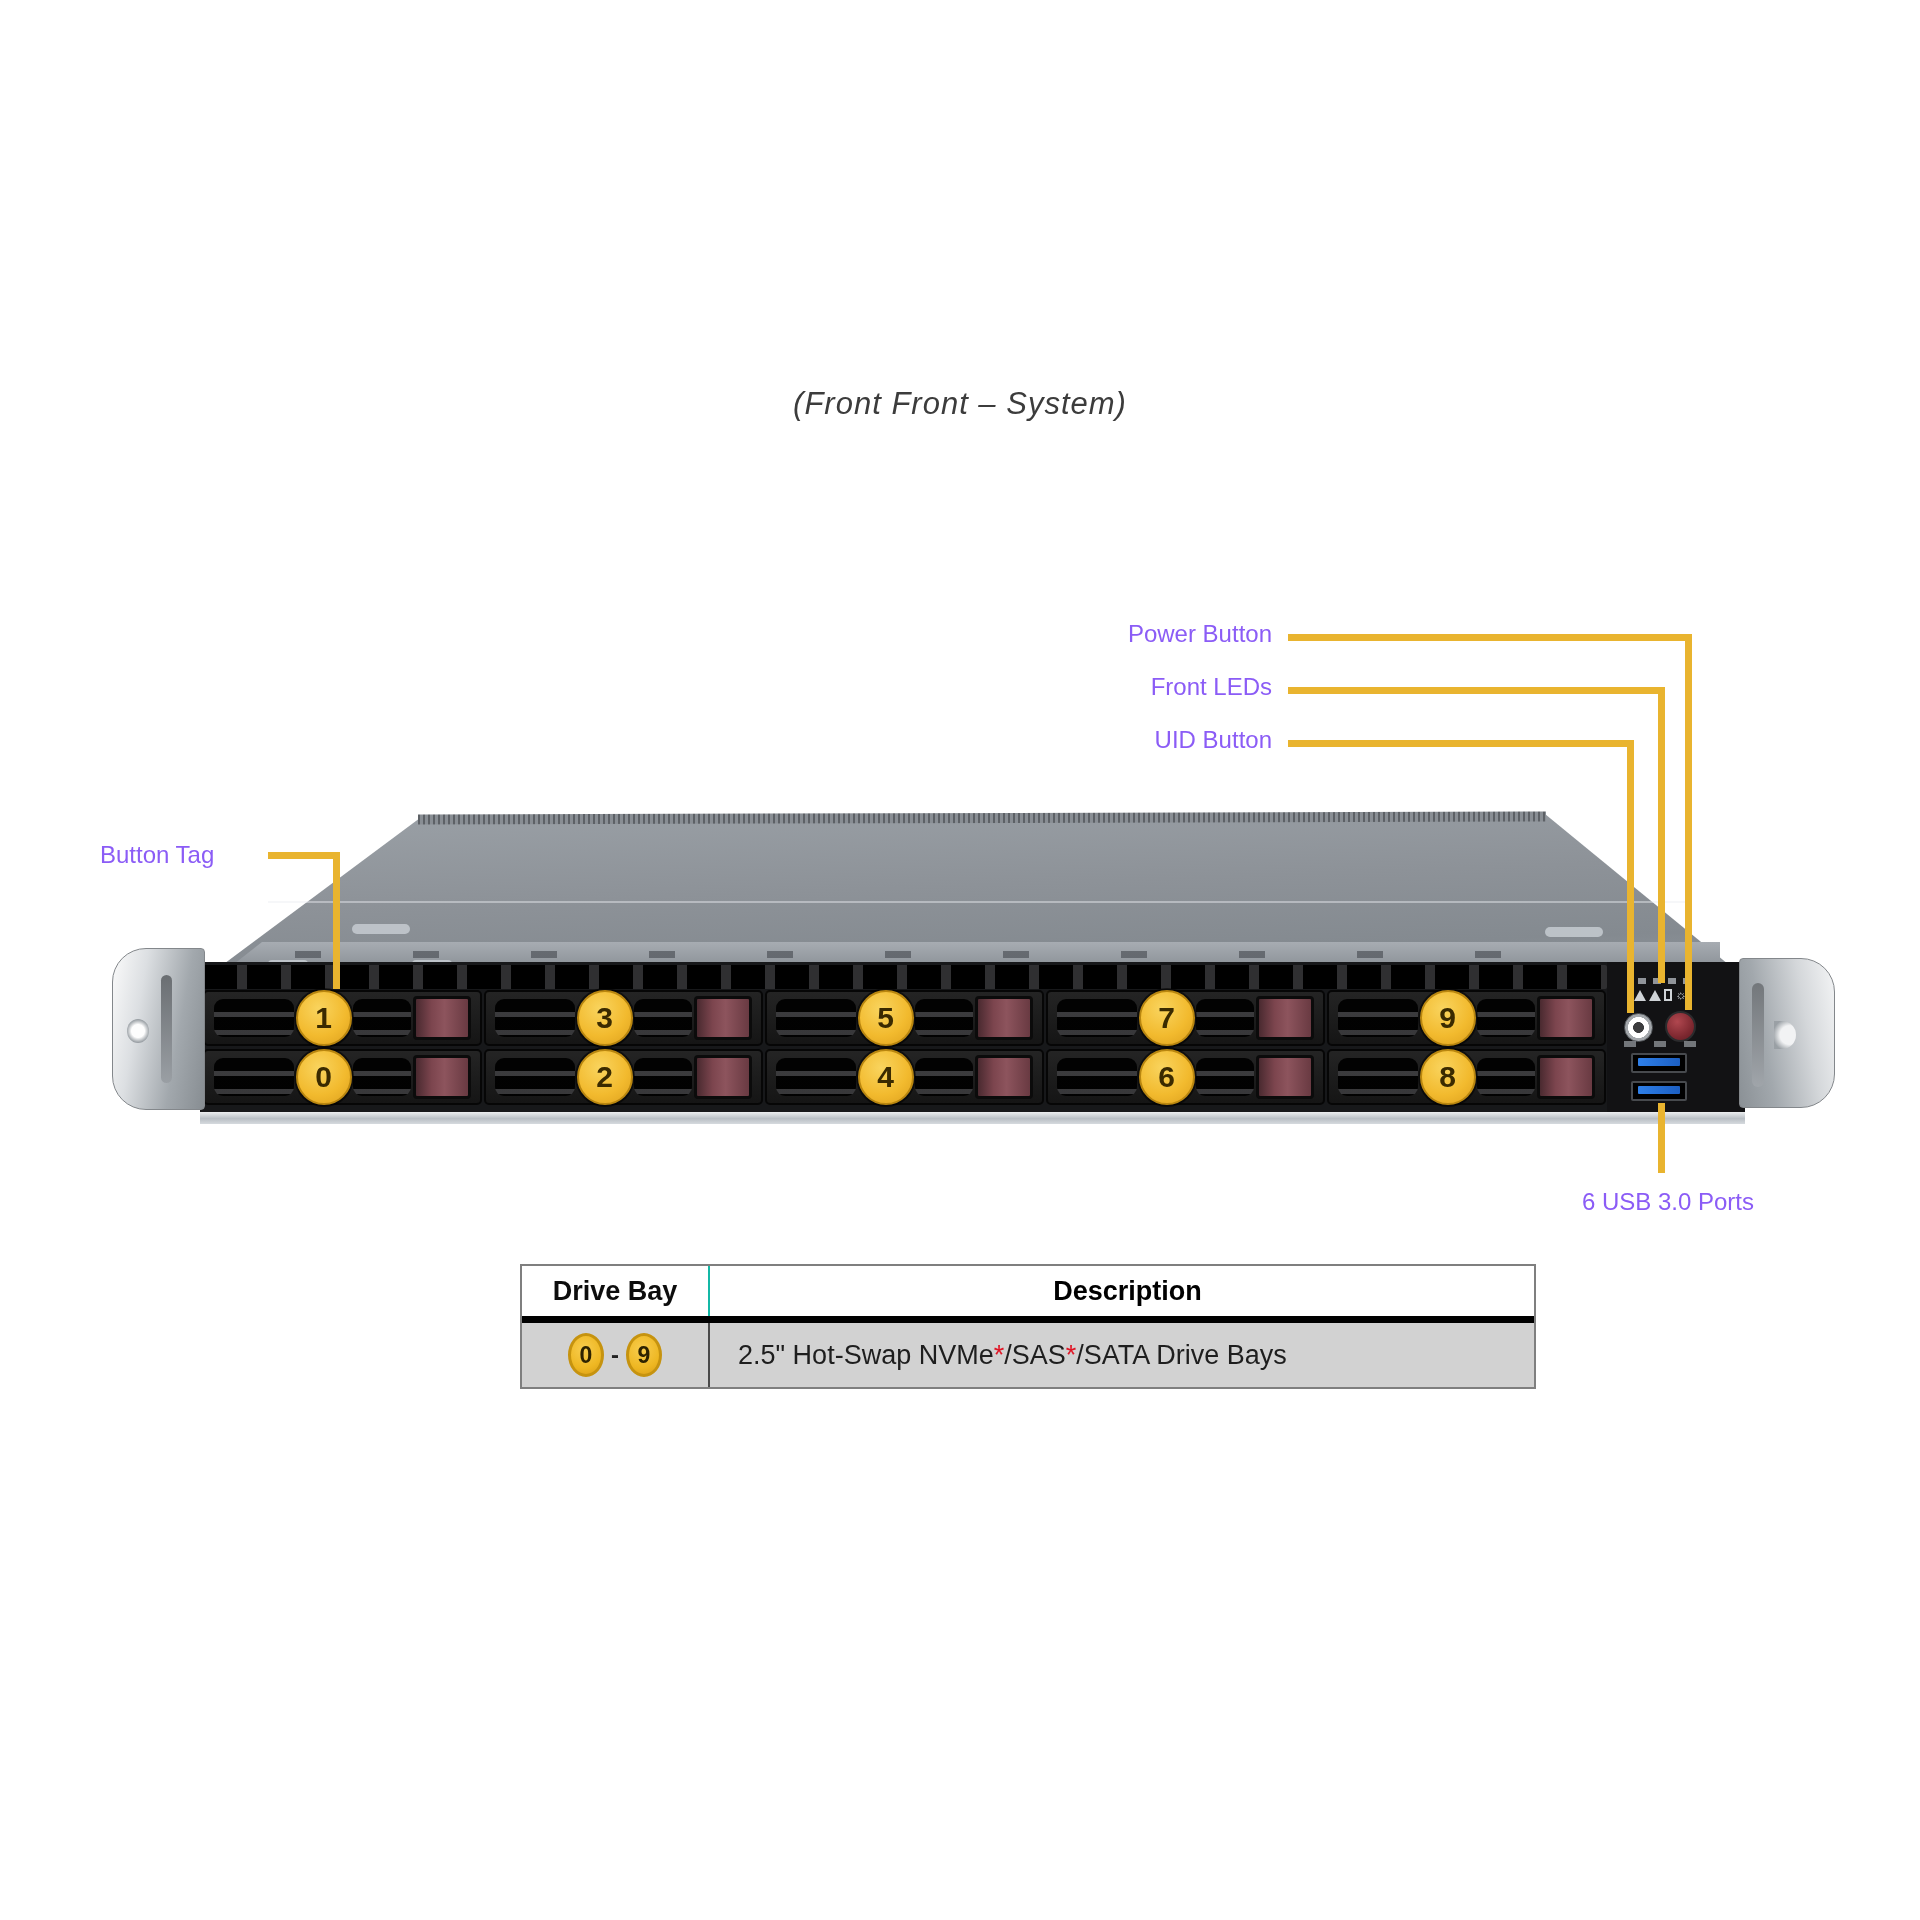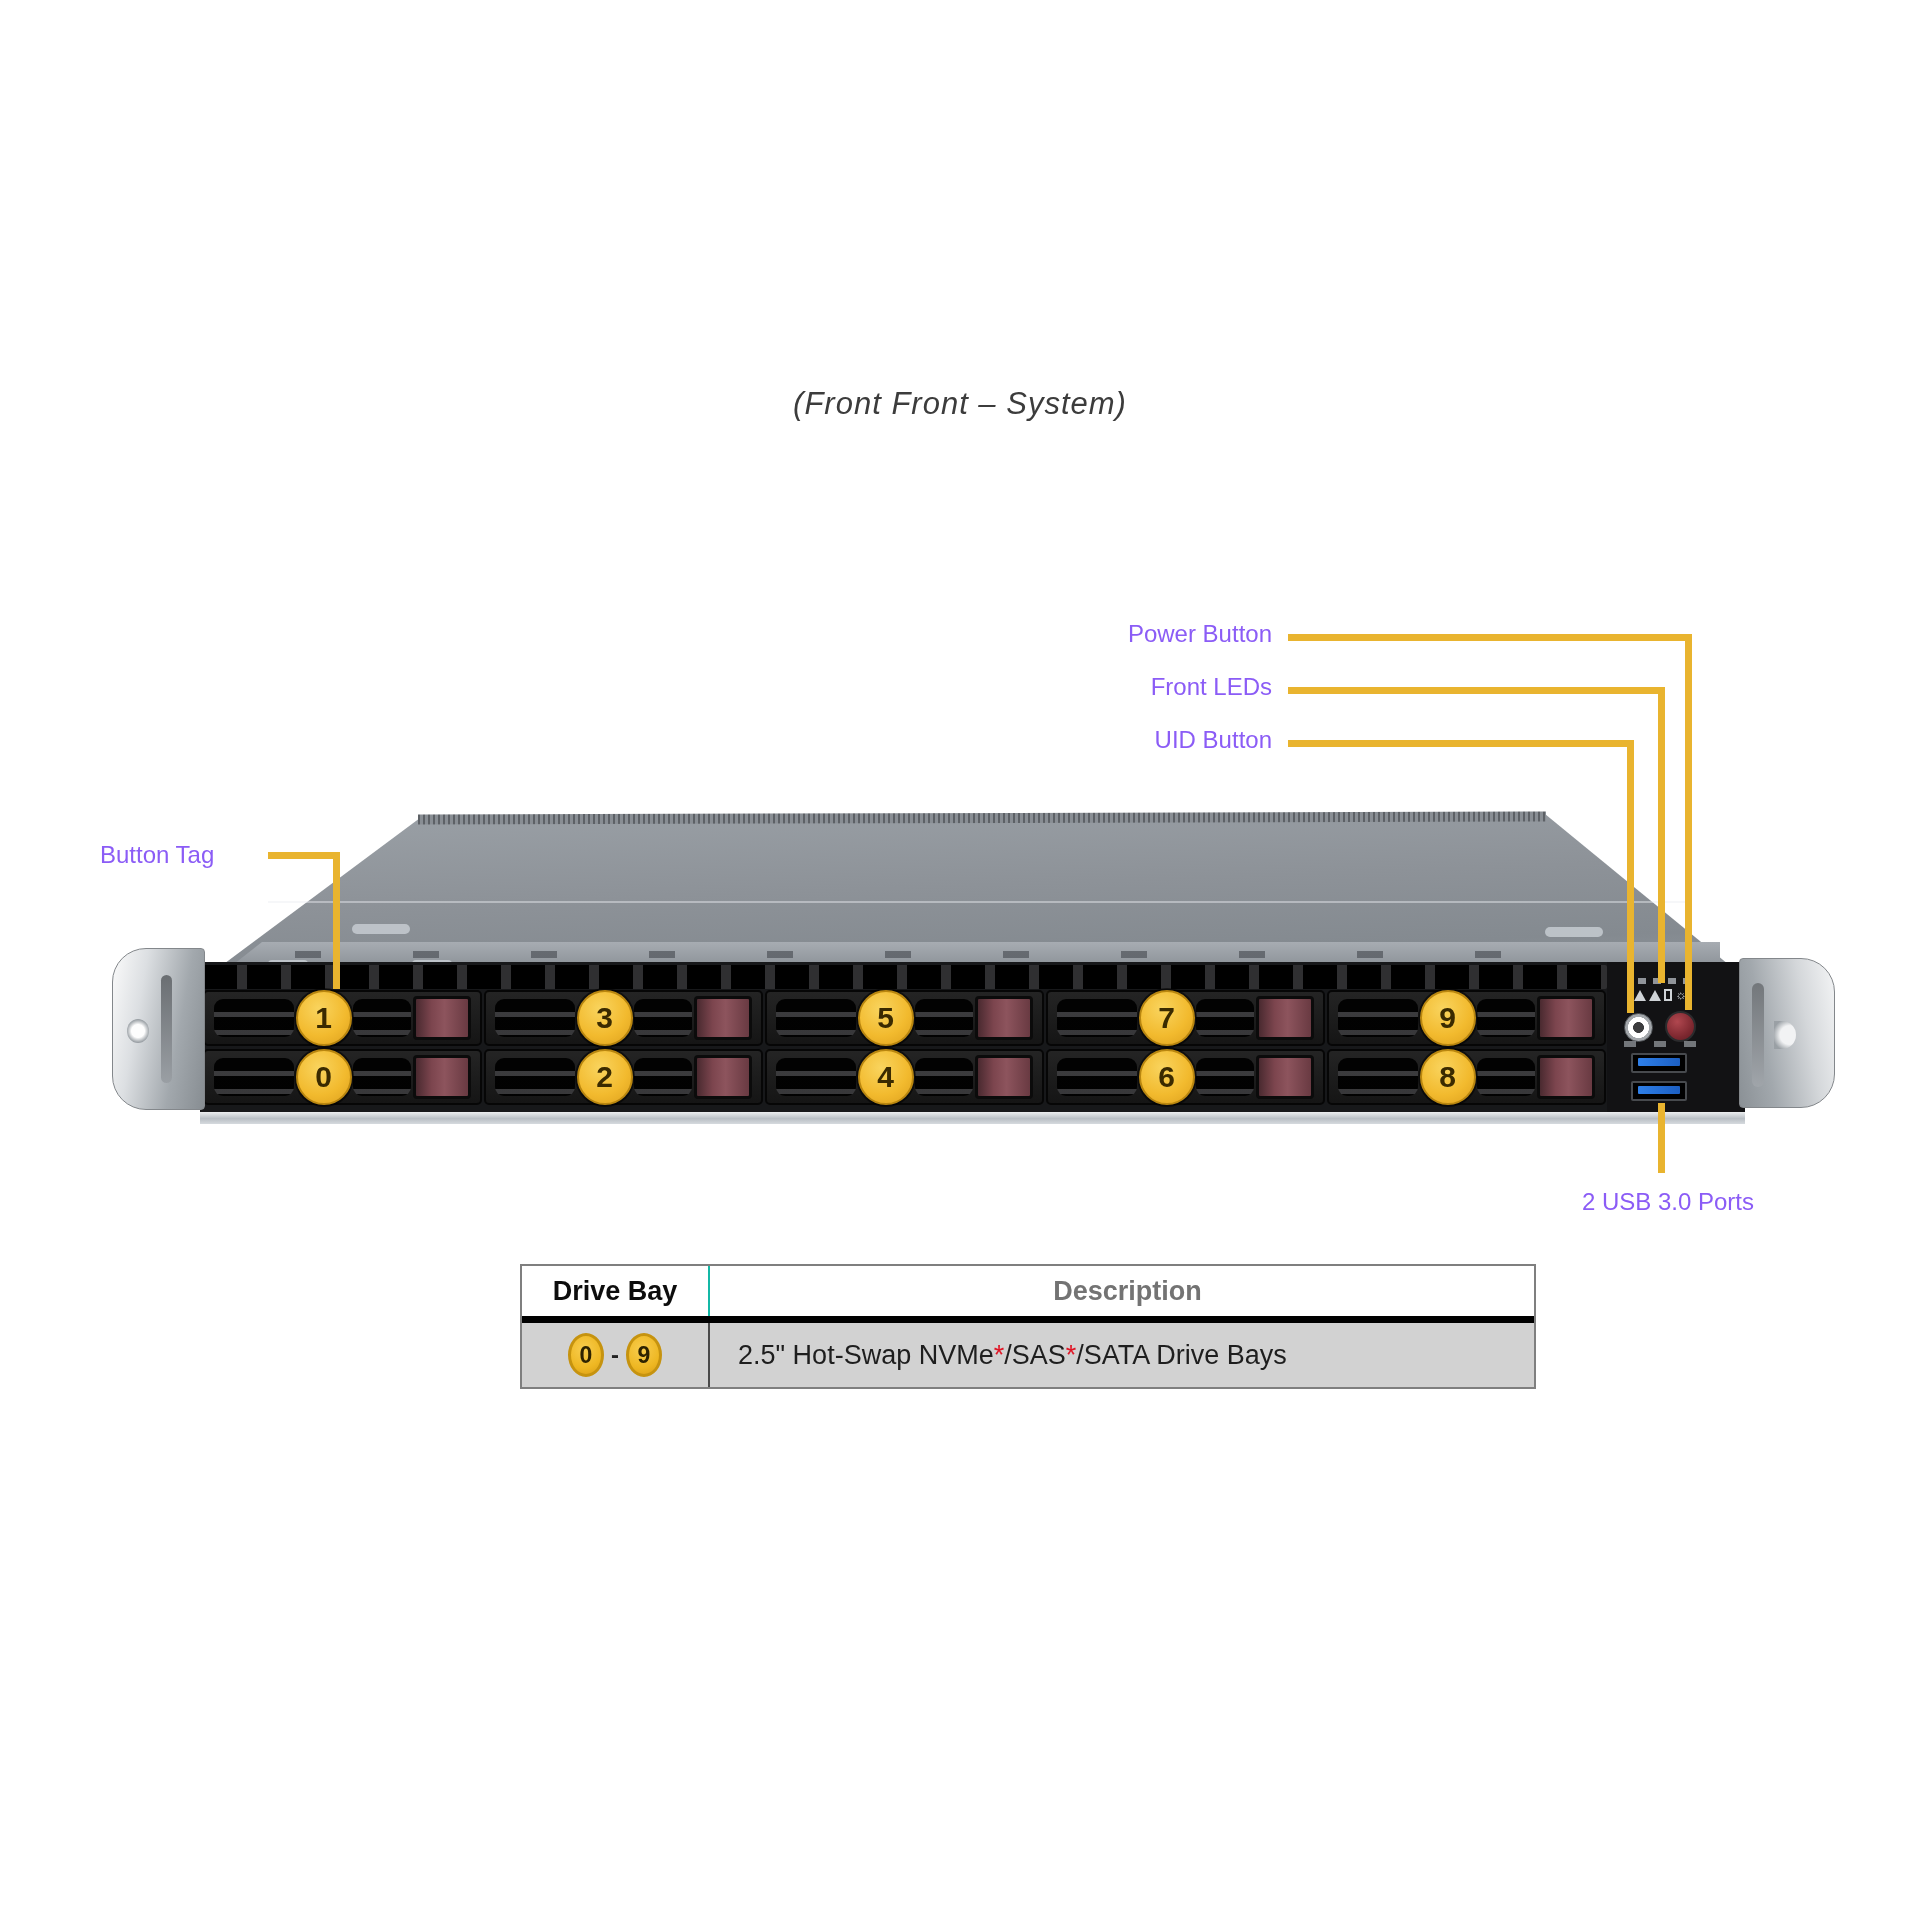--- a/index.html
+++ b/index.html
@@ -134,21 +134,21 @@
     background:linear-gradient(180deg,#73777b,#a0a5aa);}
   
   .spec-table{
     position:absolute;left:520px;top:1264px;width:1016px;z-index:20;
     border:2px solid #7f7f7f;box-sizing:border-box;background:#fff;
   }
   .t-header{display:flex;height:50px;border-bottom:7px solid #000;}
   .t-h1{width:186px;border-right:2px solid #14b8a6;display:flex;align-items:center;justify-content:center;
         font-weight:bold;font-size:27px;color:#0d0d0d;}
   .t-h2{flex:1;display:flex;align-items:center;justify-content:center;
-        font-weight:bold;font-size:27px;color:#737373;padding-left:11px;}
+        font-weight:bold;font-size:27px;color:#000000;padding-left:11px;}
   .t-row{display:flex;height:64px;background:#d2d2d2;}
   .t-c1{width:186px;border-right:2px solid #4a4a4a;display:flex;align-items:center;justify-content:center;gap:7px;}
   .t-c2{flex:1;display:flex;align-items:center;padding-left:28px;font-size:27px;color:#1e1e1e;}
   .oval{
     width:36px;height:44px;border-radius:50%;
     background:radial-gradient(circle at 42% 35%,#f8cd4e,#eeb722 62%,#d99d17);
     border:3px solid #c6930f;box-sizing:border-box;
     display:flex;align-items:center;justify-content:center;
     font-size:23px;font-weight:bold;color:#2e2300;
   }
@@ -280,21 +280,21 @@
 
   <div class="cline" style="left:1288px;top:740px;width:346px;height:7px;"></div>
   <div class="cline" style="left:1627px;top:740px;width:7px;height:273px;"></div>
 
   <div class="cline" style="left:1658px;top:1103px;width:7px;height:70px;"></div>
 
   <div class="label r" style="left:1000px;top:620px;width:272px;">Power Button</div>
   <div class="label r" style="left:1000px;top:673px;width:272px;">Front LEDs</div>
   <div class="label r" style="left:1000px;top:726px;width:272px;">UID Button</div>
   <div class="label" style="left:100px;top:841px;">Button Tag</div>
-  <div class="label" style="left:1548px;top:1188px;width:240px;text-align:center;">2 USB 3.0 Ports</div>
+  <div class="label" style="left:1548px;top:1188px;width:240px;text-align:center;">6 USB 3.0 Ports</div>
 
   <div class="spec-table">
     <div class="t-header">
       <div class="t-h1">Drive Bay</div>
       <div class="t-h2">Description</div>
     </div>
     <div class="t-row">
       <div class="t-c1">
         <div class="oval">0</div>
         <div class="dash">-</div>

